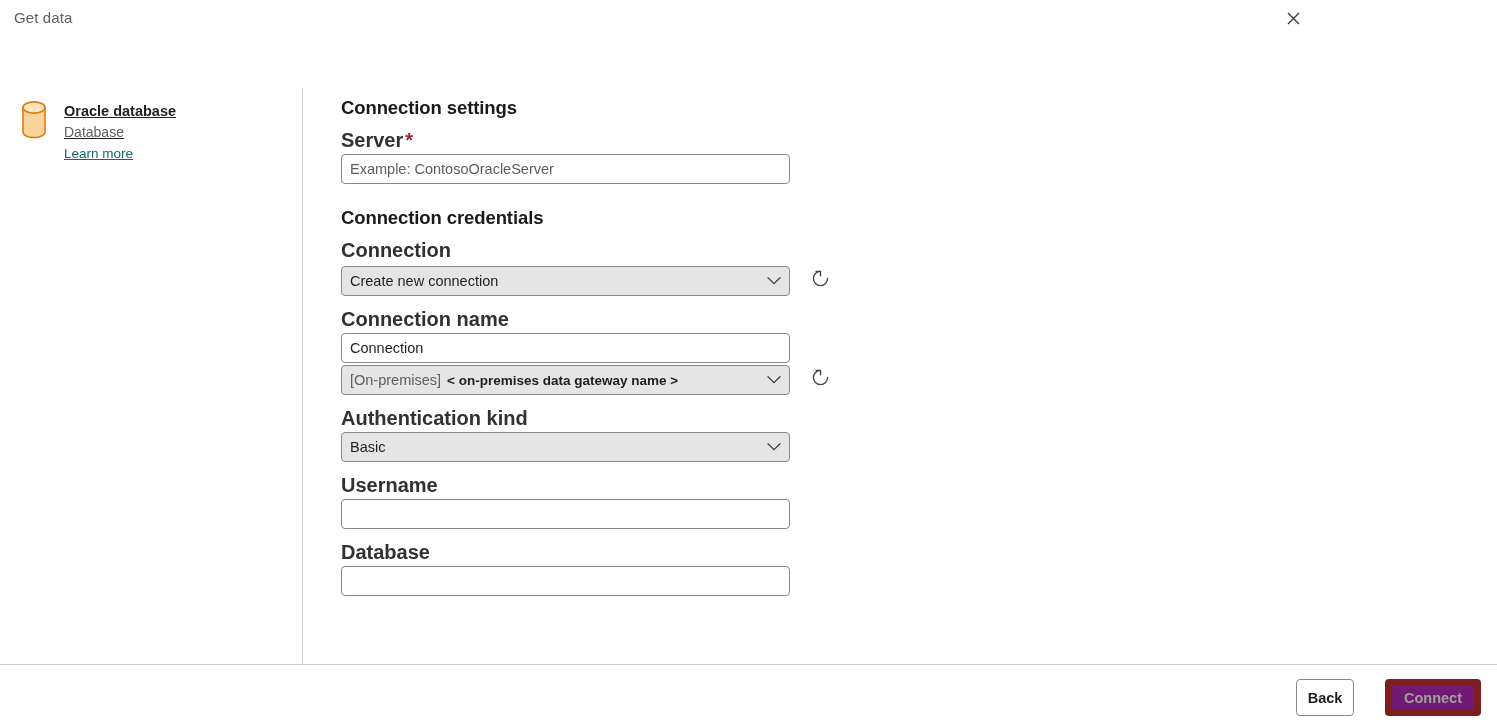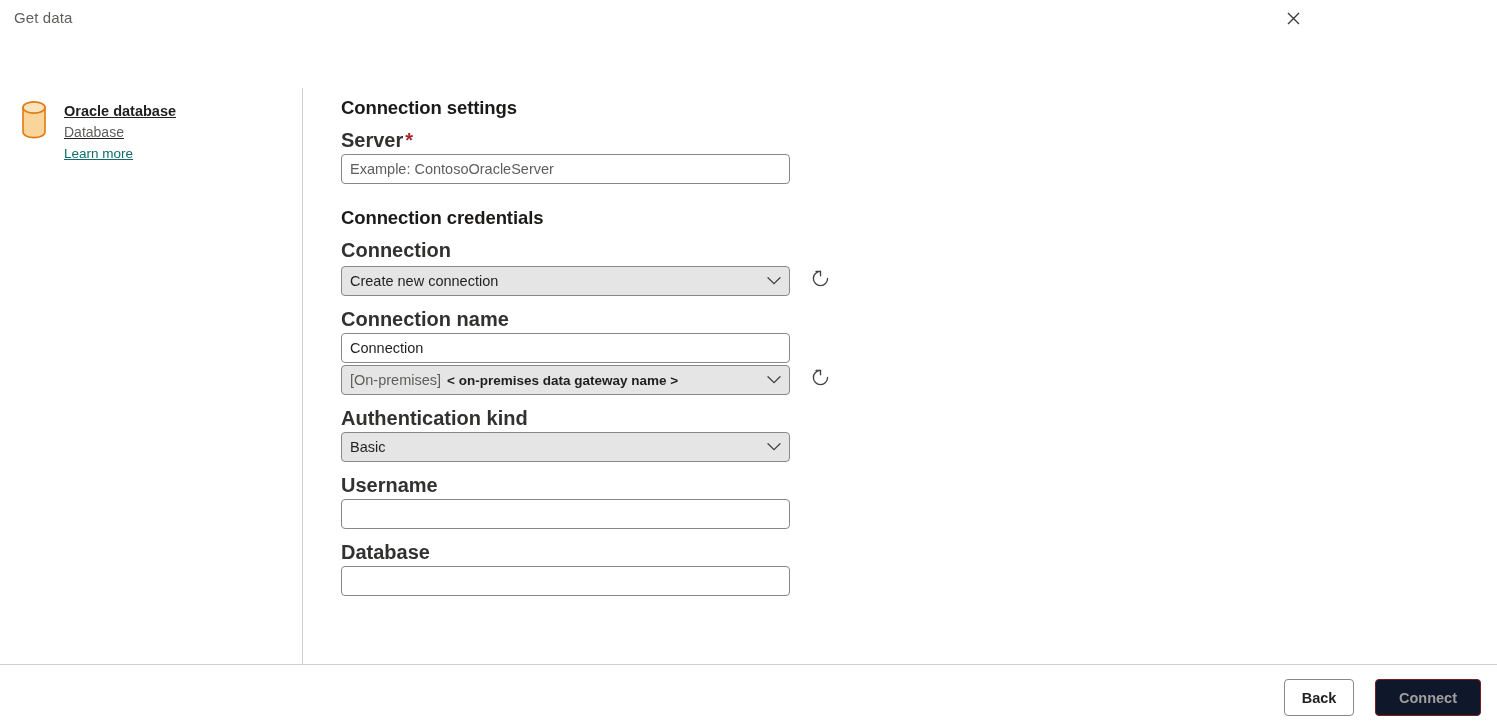--- a/index.html
+++ b/index.html
@@ -247,31 +247,31 @@
     font-size: 14.5px;
     font-weight: bold;
     cursor: pointer;
     display: flex;
     align-items: center;
     justify-content: center;
   }
   .btn-back {
     right: 143px;
     top: 14px;
-    width: 70px;
+    width: 58px;
     background: #ffffff;
     border: 1px solid #8a8886;
     color: #201f1e;
   }
   .btn-connect {
     right: 16px;
     top: 14px;
-    width: 106px;
-    background: #0f172a;
-    border: 1px solid #7f1d1d;
+    width: 96px;
+    background: #701a75;
+    border: 7px solid #7f1d1d;
     color: #a19f9d;
     cursor: default;
   }
 </style>
 </head>
 <body>
 
 <div class="header">
   <div class="eyebrow">Get data</div>
   <button class="close-btn">

